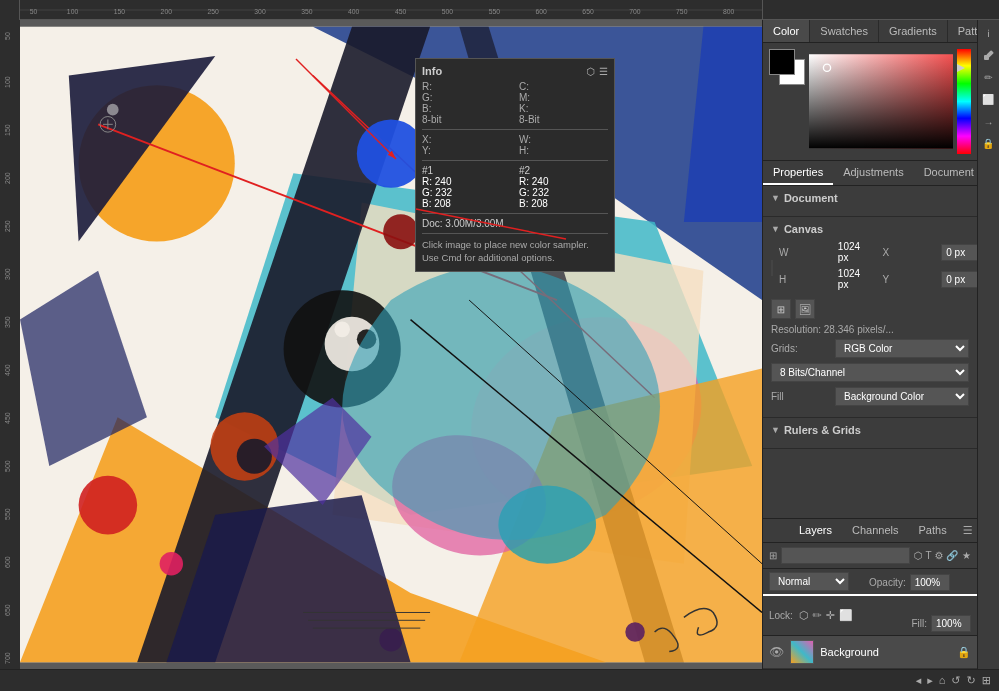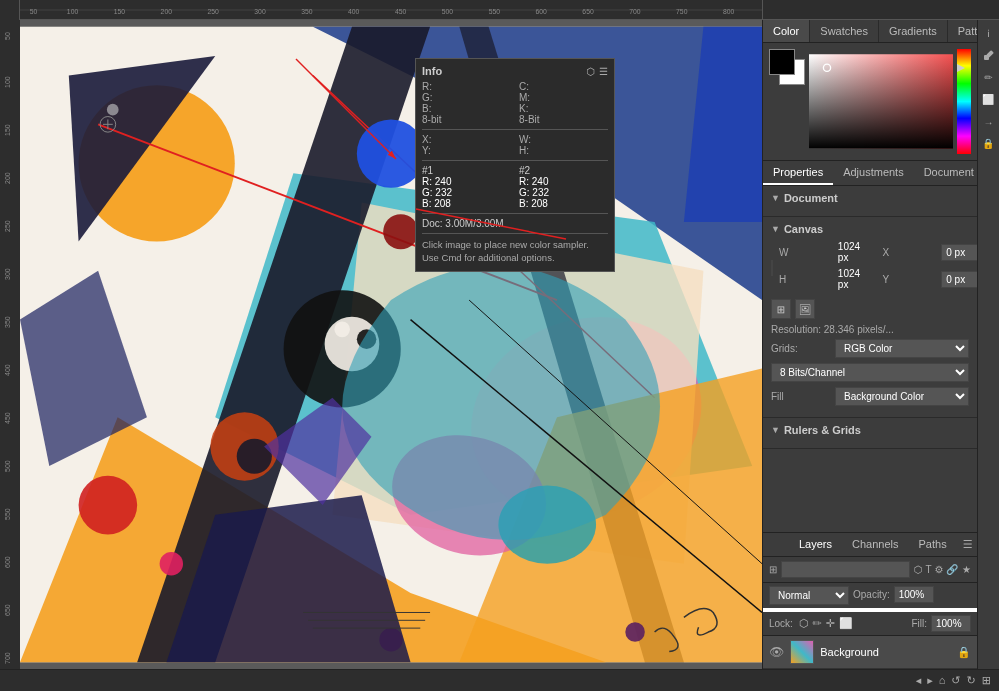--- a/index.html
+++ b/index.html
@@ -300,24 +300,24 @@
       display: flex;
       gap: 3px;
     }
     .layer-icon {
       color: #aaa;
       font-size: 10px;
       cursor: pointer;
     }
     .blend-row {
       display: flex;
-      align-items: flex-start;
+      align-items: flex-end;
       padding: 3px 6px;
-      gap: 4px;
-      border-bottom: 4px solid #ffffff;
+      gap: 20px;
+      border-bottom: 2px solid #ffffff;
     }
     .blend-dropdown {
       background: #555;
       border: 1px solid #444;
       color: #fff;
       padding: 2px 4px;
       font-size: 10px;
       width: 80px;
     }
     .opacity-row {
@@ -782,21 +782,21 @@
         </div>
       </div>
       <div class="lock-row">
         <span class="lock-label">Lock:</span>
         <div class="lock-icons">
           <span style="font-size:11px;color:#aaa;">⬡</span>
           <span style="font-size:11px;color:#aaa;">✏</span>
           <span style="font-size:11px;color:#aaa;">✛</span>
           <span style="font-size:11px;color:#aaa;">⬜</span>
         </div>
-        <div style="margin-left:auto;display:flex;gap:4px;align-items:center;">
+        <div style="margin-left:auto;display:flex;gap:4px;align-items:center;margin-top:16px;">
           <span style="color:#aaa;font-size:10px;">Fill:</span>
           <input class="prop-input" value="100%" style="width: 40px;">
         </div>
       </div>
 
       <div class="layer-item">
         <span class="layer-vis-icon">👁</span>
         <div class="layer-thumb" style="background:linear-gradient(45deg,#f5a020,#40b8c8,#e060b0);"></div>
         <span class="layer-name">Background</span>
         <span class="layer-lock-icon">🔒</span>

